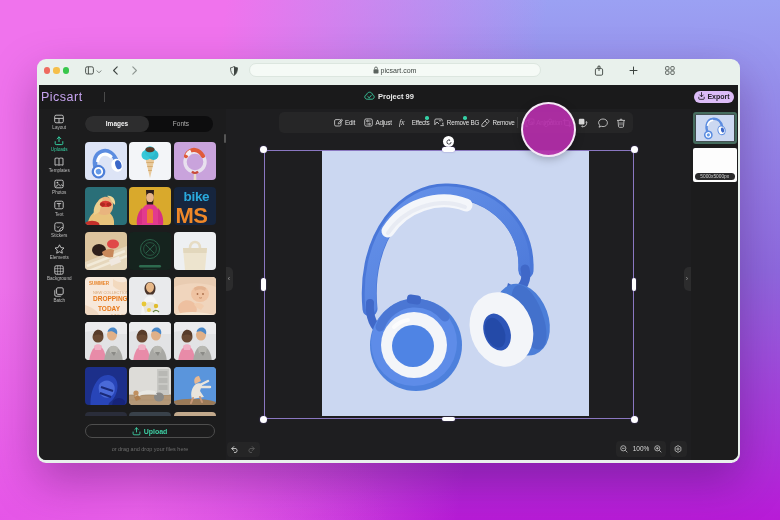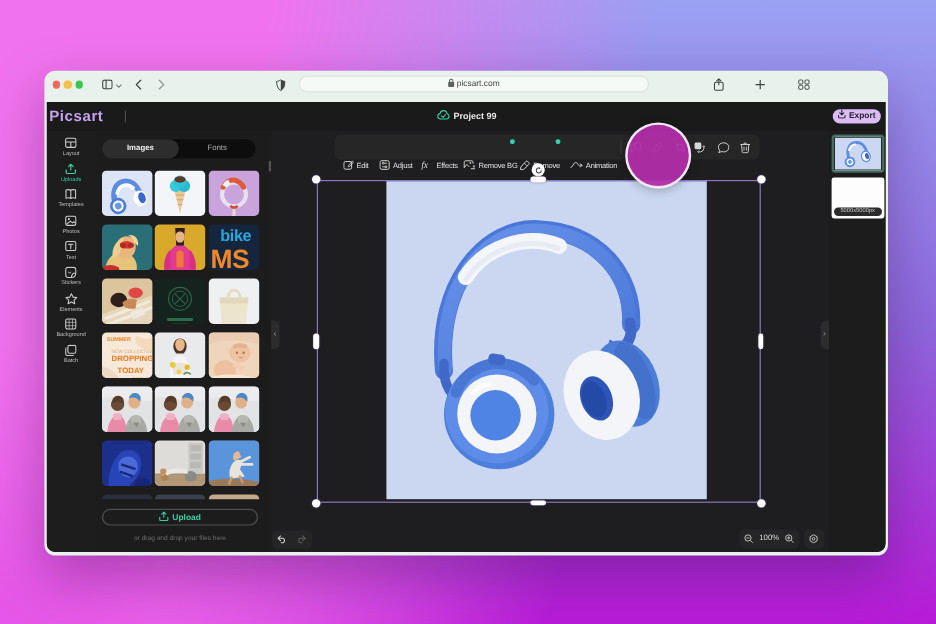--- a/index.html
+++ b/index.html
@@ -26,21 +26,21 @@
   svg { display:block; }
 
   
   .dot { position:absolute; top:8.3px; width:6.4px; height:6.4px; border-radius:50%; }
   #addrbar { position:absolute; left:211.5px; top:3.5px; width:292px; height:14.5px;
     background:#f5faf6; border:0.5px solid #dce6df; border-radius:7.5px;
     text-align:center; font-size:7px; color:#3b423e; line-height:14px; }
 
   
   #topbar { position:absolute; left:0; top:0; width:699px; height:24px; background:#1a1a1b; }
-  #logo { position:absolute; left:2px; top:5px; font-size:12.5px; font-weight:bold; color:#c6a3ef; letter-spacing:0.5px;text-align:right; }
+  #logo { position:absolute; left:2px; top:5px; font-size:12.5px; font-weight:normal; color:#c6a3ef; letter-spacing:0.5px;text-align:right; }
   #logo-sep { position:absolute; left:65px; top:7px; width:1px; height:10px; background:#4a4a4a; }
   #proj { position:absolute; left:325px; top:0; height:24px; line-height:24px; color:#eaeaea; font-size:7.5px;font-weight:bold; }
   #export { position:absolute; left:654.5px; top:6px; width:40.5px; height:12.5px; background:#dcbcf7;
     border-radius:7px; color:#26222b; font-size:7px; font-weight:bold; text-align:center; line-height:12.5px; }
 
   
   #sidebar { position:absolute; left:0; top:24px; width:40.5px; height:351.5px; background:#1d1d1e; }
   .sbitem { position:absolute; left:0; width:40.5px; text-align:center; }
   .sbitem svg { margin:0 auto; }
   .sbitem .lbl { font-size:4.6px; color:#bdbdbd; display:block; margin-top:1.2px; }
@@ -62,21 +62,21 @@
   
   #canvas-area { position:absolute; left:186.5px; top:24px; width:465px; height:351.5px; background:#1e1e20; }
   #bluecanvas { position:absolute; left:96.5px; top:42px; width:267px; height:265px; background:#cbd7f1; }
   #selrect { position:absolute; left:38px; top:41px; width:370.5px; height:269.5px; border:1px solid rgba(158,135,222,0.85); }
   .hc { position:absolute; width:7px; height:7px; background:#fff; border-radius:50%; box-shadow:0 0 1.5px rgba(110,85,180,0.9); }
   .hph { position:absolute; width:13px; height:4.5px; background:#fff; border-radius:2.5px; box-shadow:0 0 1.5px rgba(110,85,180,0.9); }
   .hpv { position:absolute; width:4.5px; height:13px; background:#fff; border-radius:2.5px; box-shadow:0 0 1.5px rgba(110,85,180,0.9); }
   #rothandle { position:absolute; left:217.5px; top:27.5px; width:11px; height:11px; background:#fff; border-radius:50%; }
 
   #toolbar { position:absolute; left:53px; top:3px; width:354.5px; height:21.5px; background:#262627; border-radius:5px; }
-  .tbtn { position:absolute; top:16px; height:21.5px; color:#e0e0e0; font-size:6.3px; letter-spacing:-0.2px; line-height:21.5px; white-space:nowrap; }
+  .tbtn { position:absolute; top:0; height:21.5px; color:#e0e0e0; font-size:6.3px; letter-spacing:-0.2px; line-height:21.5px; white-space:nowrap;margin-left:48px; }
   .tbtn svg { display:inline-block; vertical-align:-2px; margin-right:2.5px; }
   .tdot { position:absolute; width:3.5px; height:3.5px; background:#35d0a5; border-radius:50%; top:4.5px; }
   .tico { position:absolute; top:6px; }
   #tbsep { position:absolute; left:238px; top:5px; width:1px; height:11.5px; background:#3d3d3e; }
 
   #circle-hl { position:absolute; left:295.5px; top:-6.5px; width:55px; height:55px; border-radius:50%;
     background:rgba(179,46,168,0.94); border:2px solid rgba(250,242,252,0.95); box-shadow:0 2px 8px rgba(0,0,0,0.25); }
 
   .sidetab { position:absolute; width:7px; height:24px; background:#2c2c2d; color:#9a9a9a;
     font-size:7px; line-height:24px; text-align:center; }

